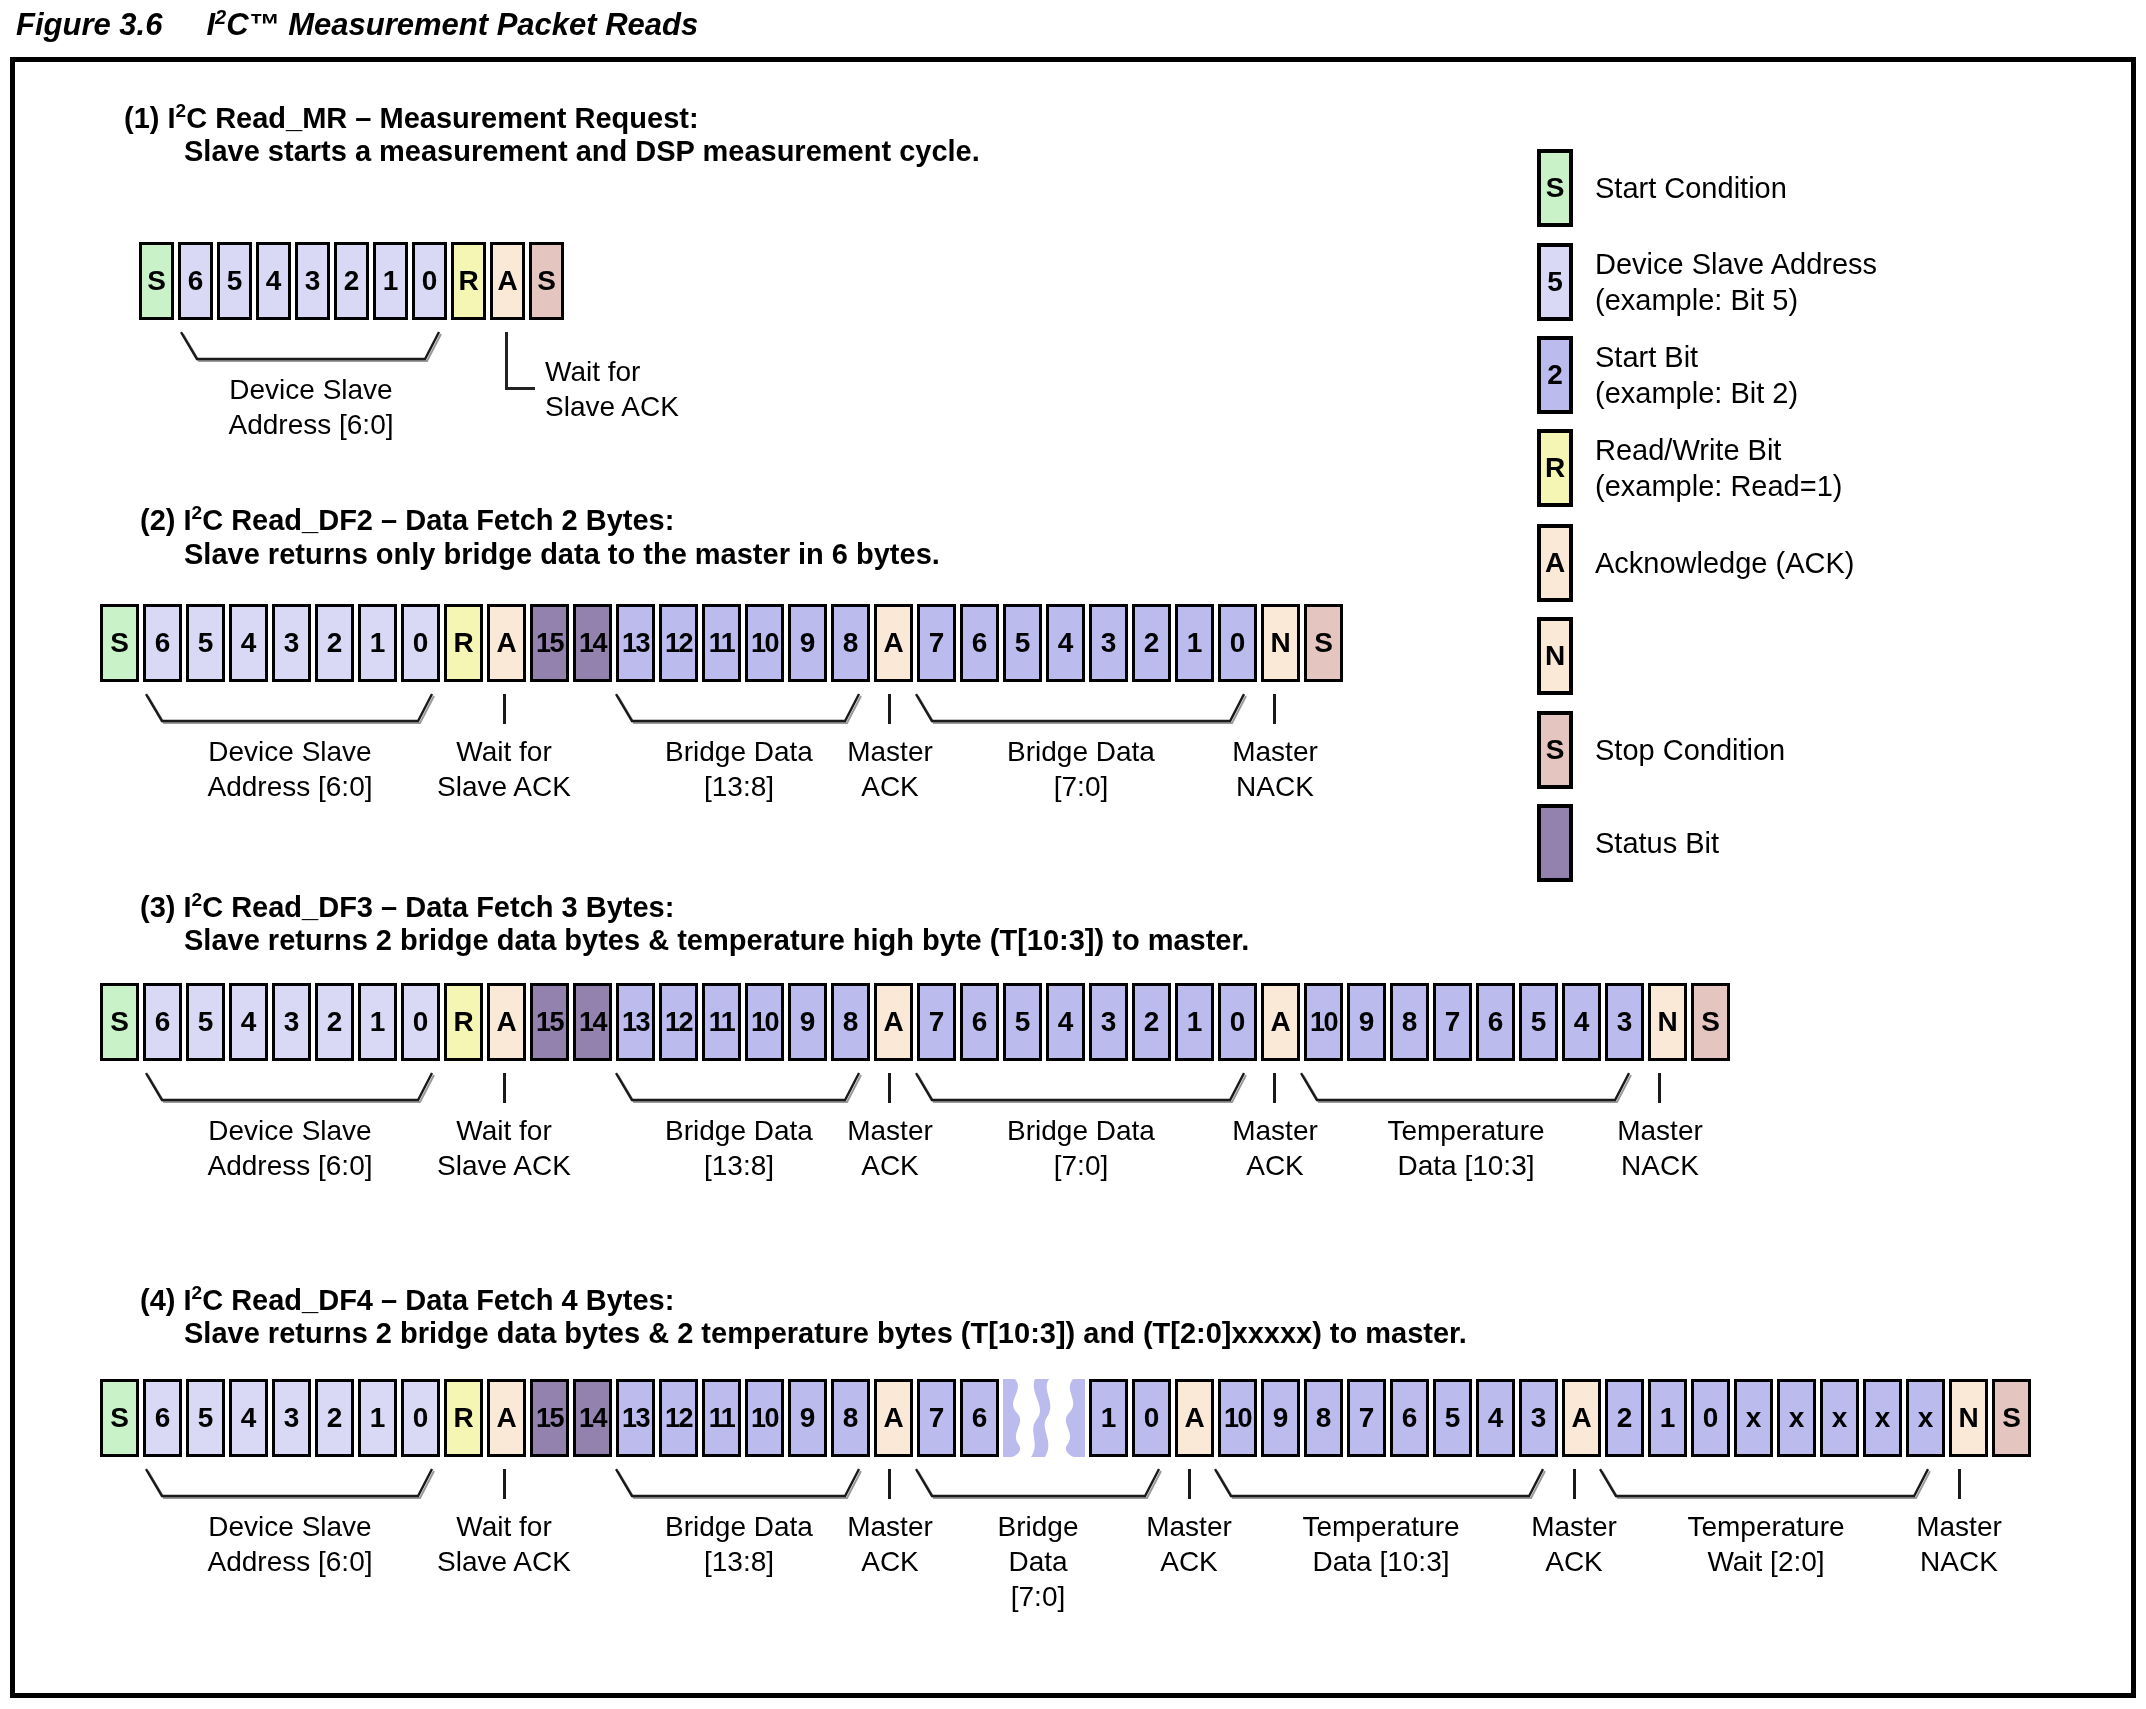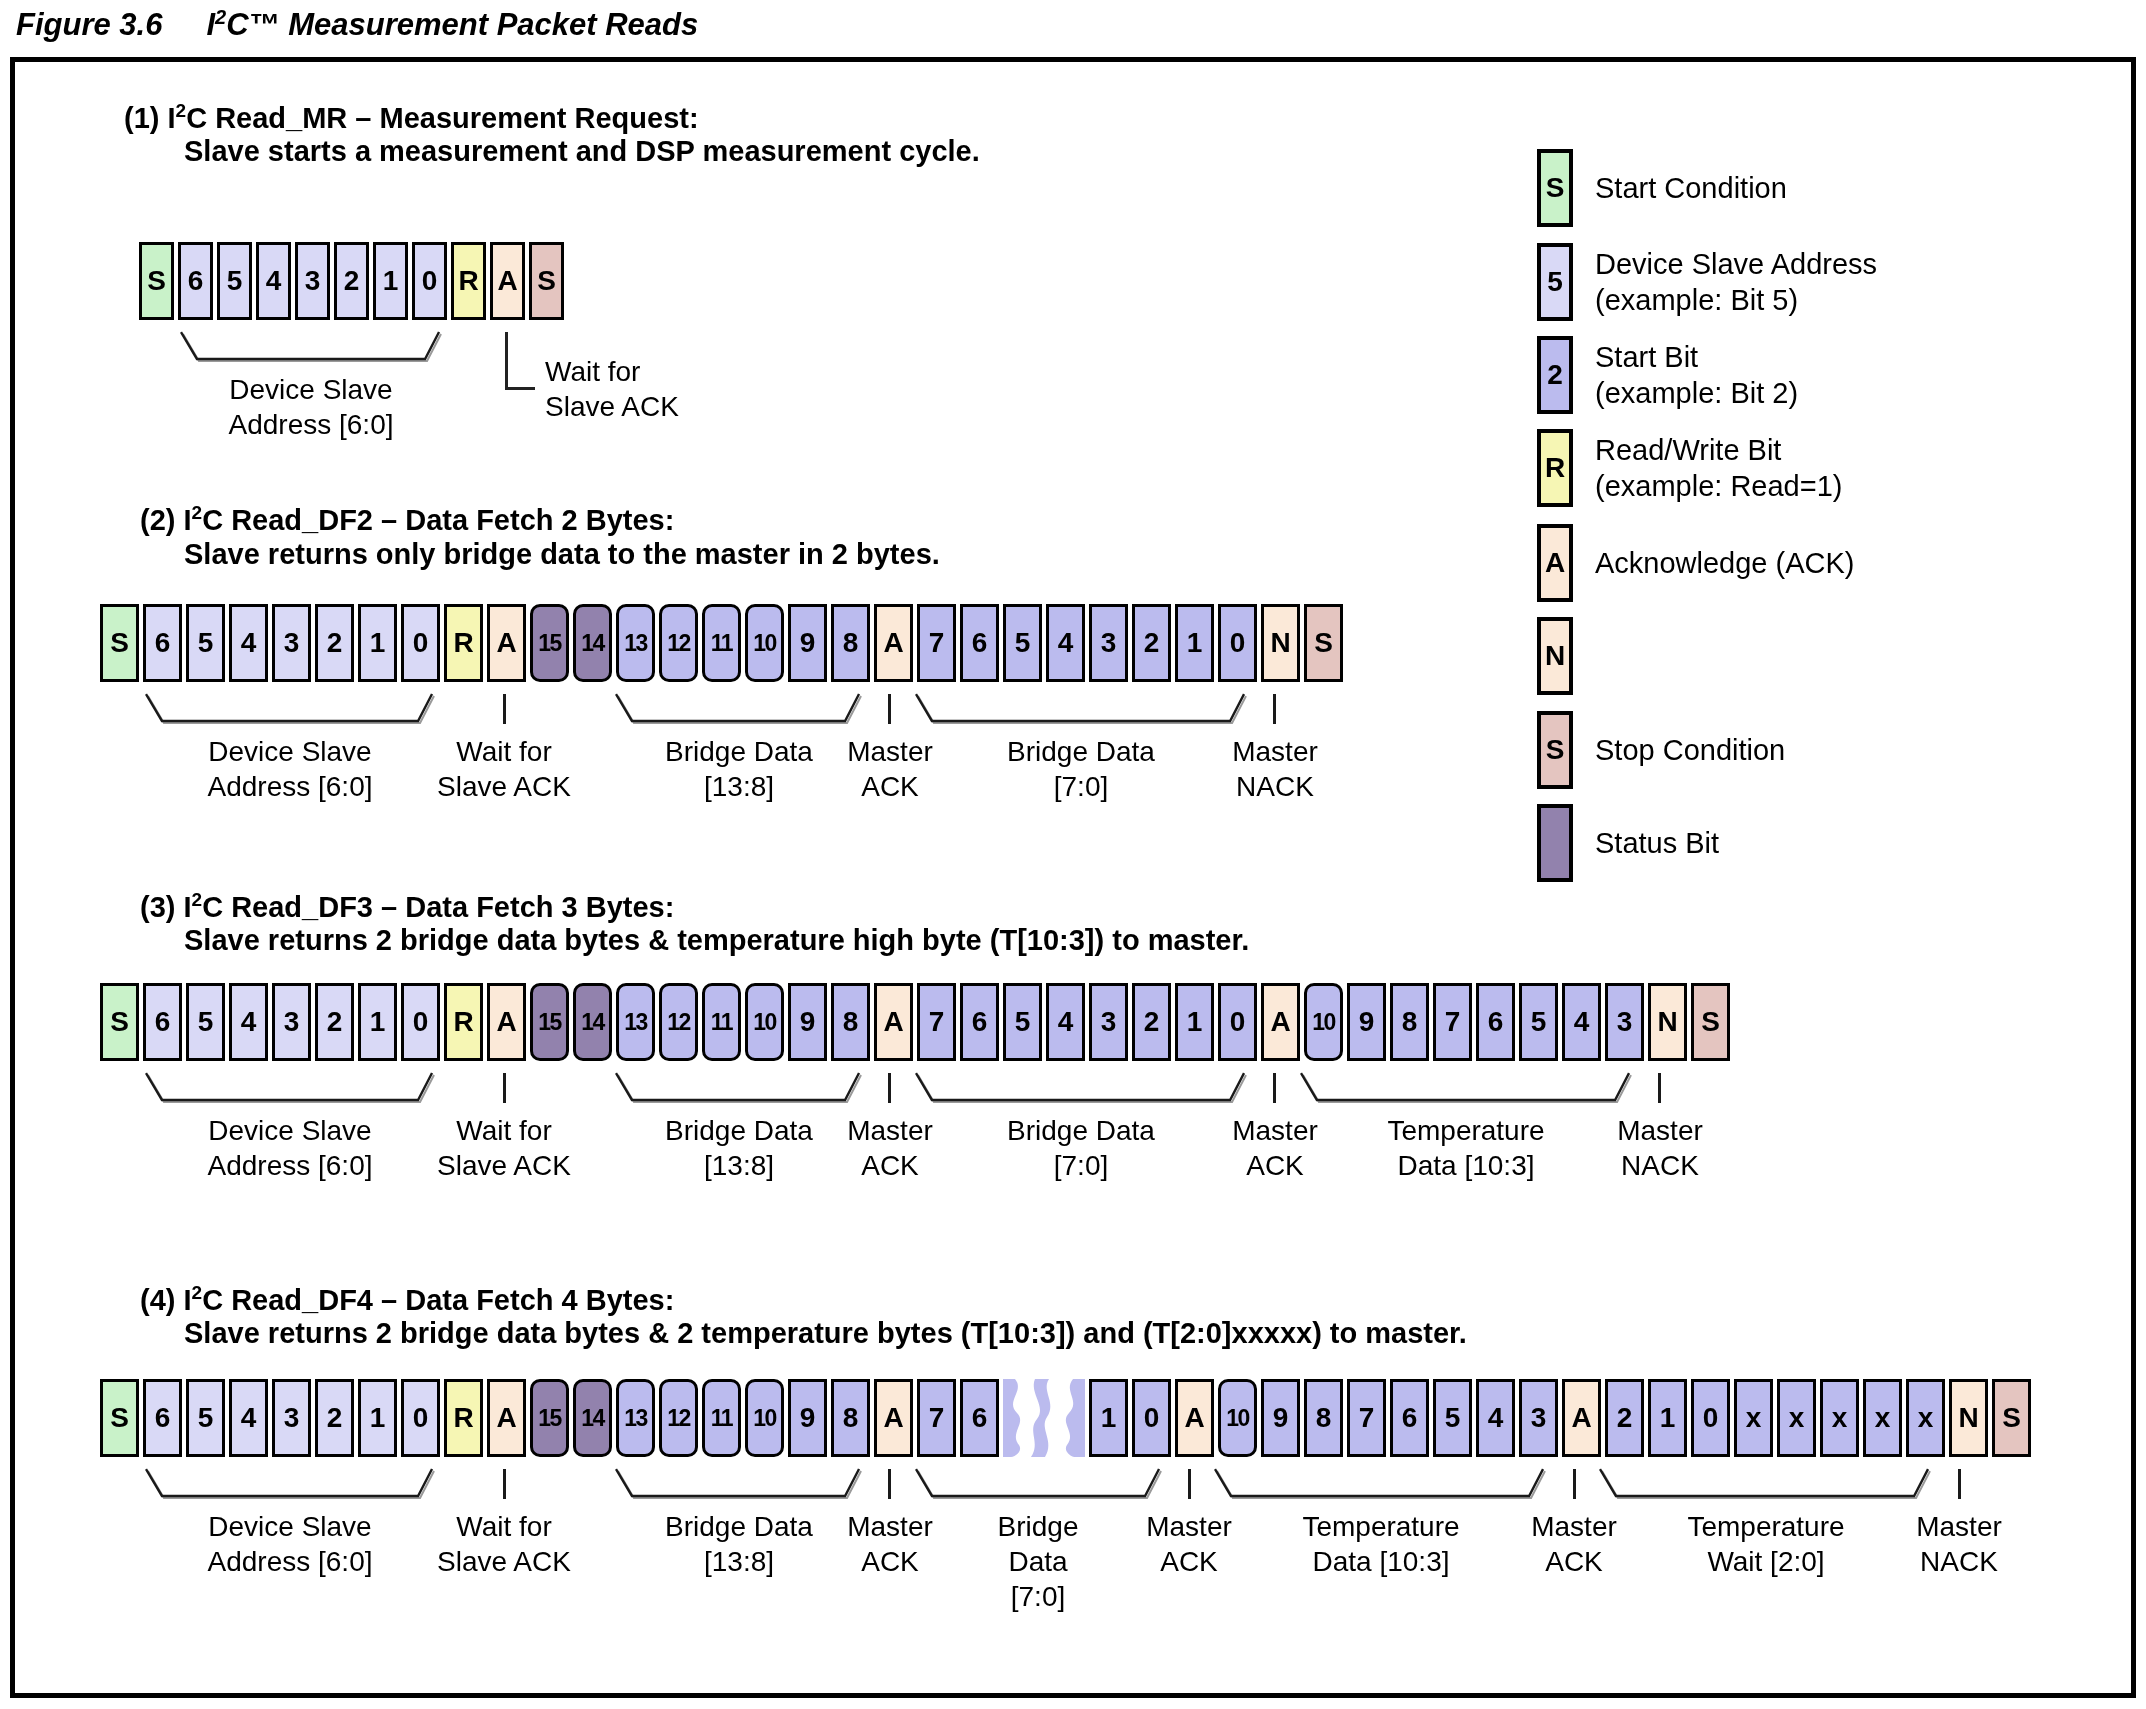--- a/index.html
+++ b/index.html
@@ -24,21 +24,21 @@
 
   
   .sec-wrap{position:absolute;}
   #wrap-0{left:139px;top:242px}
   #wrap-1{left:100px;top:604px}
   #wrap-2{left:100px;top:983px}
   #wrap-3{left:100px;top:1379px}
   .strip{position:absolute;left:0;top:0;display:flex;}
   .cell{box-sizing:border-box;height:78px;border:3px solid #000;flex:none;display:flex;align-items:center;justify-content:center;
         font-size:28px;font-weight:bold;margin-right:4px;}
-  .cell.two{font-size:23px;letter-spacing:-1.5px;border-radius:10px;}
+  .cell.two{font-size:27px;letter-spacing:-1.5px;}
   .tear{box-sizing:border-box;height:78px;flex:none;margin-right:4px;position:relative;background:#fff;}
 
   
   .ann{position:absolute;left:0;top:78px;height:199px;width:2040px;}
   .ann svg{position:absolute;top:10px;}
   .tickmark{position:absolute;top:12px;width:3px;height:30px;background:#1a1a1a;}
   .elbow{position:absolute;top:12px;width:30px;height:58px;border-left:3px solid #222;border-bottom:3px solid #222;box-sizing:border-box;}
   .flabel{position:absolute;top:52px;font-size:28px;line-height:35px;text-align:center;white-space:nowrap;}
   .flabel.center{transform:translateX(-50%);}
 
@@ -54,21 +54,21 @@
 
 <div class="fig-title">
   <span>Figure 3.6</span><span class="main"><span>I</span><sup>2</sup><span>C™ Measurement Packet Reads</span></span>
 </div>
 
 <div class="frame"></div>
 
 <div class="pheading" id="ph-0"><span>(1) I</span><sup>2</sup><span>C Read_MR – Measurement Request:</span></div>
 <div class="psub" id="ps-0">Slave starts a measurement and DSP measurement cycle.</div>
 <div class="pheading" id="ph-1"><span>(2) I</span><sup>2</sup><span>C Read_DF2 – Data Fetch 2 Bytes:</span></div>
-<div class="psub" id="ps-1">Slave returns only bridge data to the master in 2 bytes.</div>
+<div class="psub" id="ps-1">Slave returns only bridge data to the master in 6 bytes.</div>
 <div class="pheading" id="ph-2"><span>(3) I</span><sup>2</sup><span>C Read_DF3 – Data Fetch 3 Bytes:</span></div>
 <div class="psub" id="ps-2">Slave returns 2 bridge data bytes &amp; temperature high byte (T[10:3]) to master.</div>
 <div class="pheading" id="ph-3"><span>(4) I</span><sup>2</sup><span>C Read_DF4 – Data Fetch 4 Bytes:</span></div>
 <div class="psub" id="ps-3">Slave returns 2 bridge data bytes &amp; 2 temperature bytes (T[10:3]) and (T[2:0]xxxxx) to master.</div>
 
 <div class="sec-wrap" id="wrap-0">
     <div class="strip" id="strip-0">
       <div class="cell" style="width: 35px; background: rgb(201, 242, 201);">S</div>
       <div class="cell" style="width: 35px; background: rgb(217, 217, 246);">6</div>
       <div class="cell" style="width: 35px; background: rgb(217, 217, 246);">5</div>

